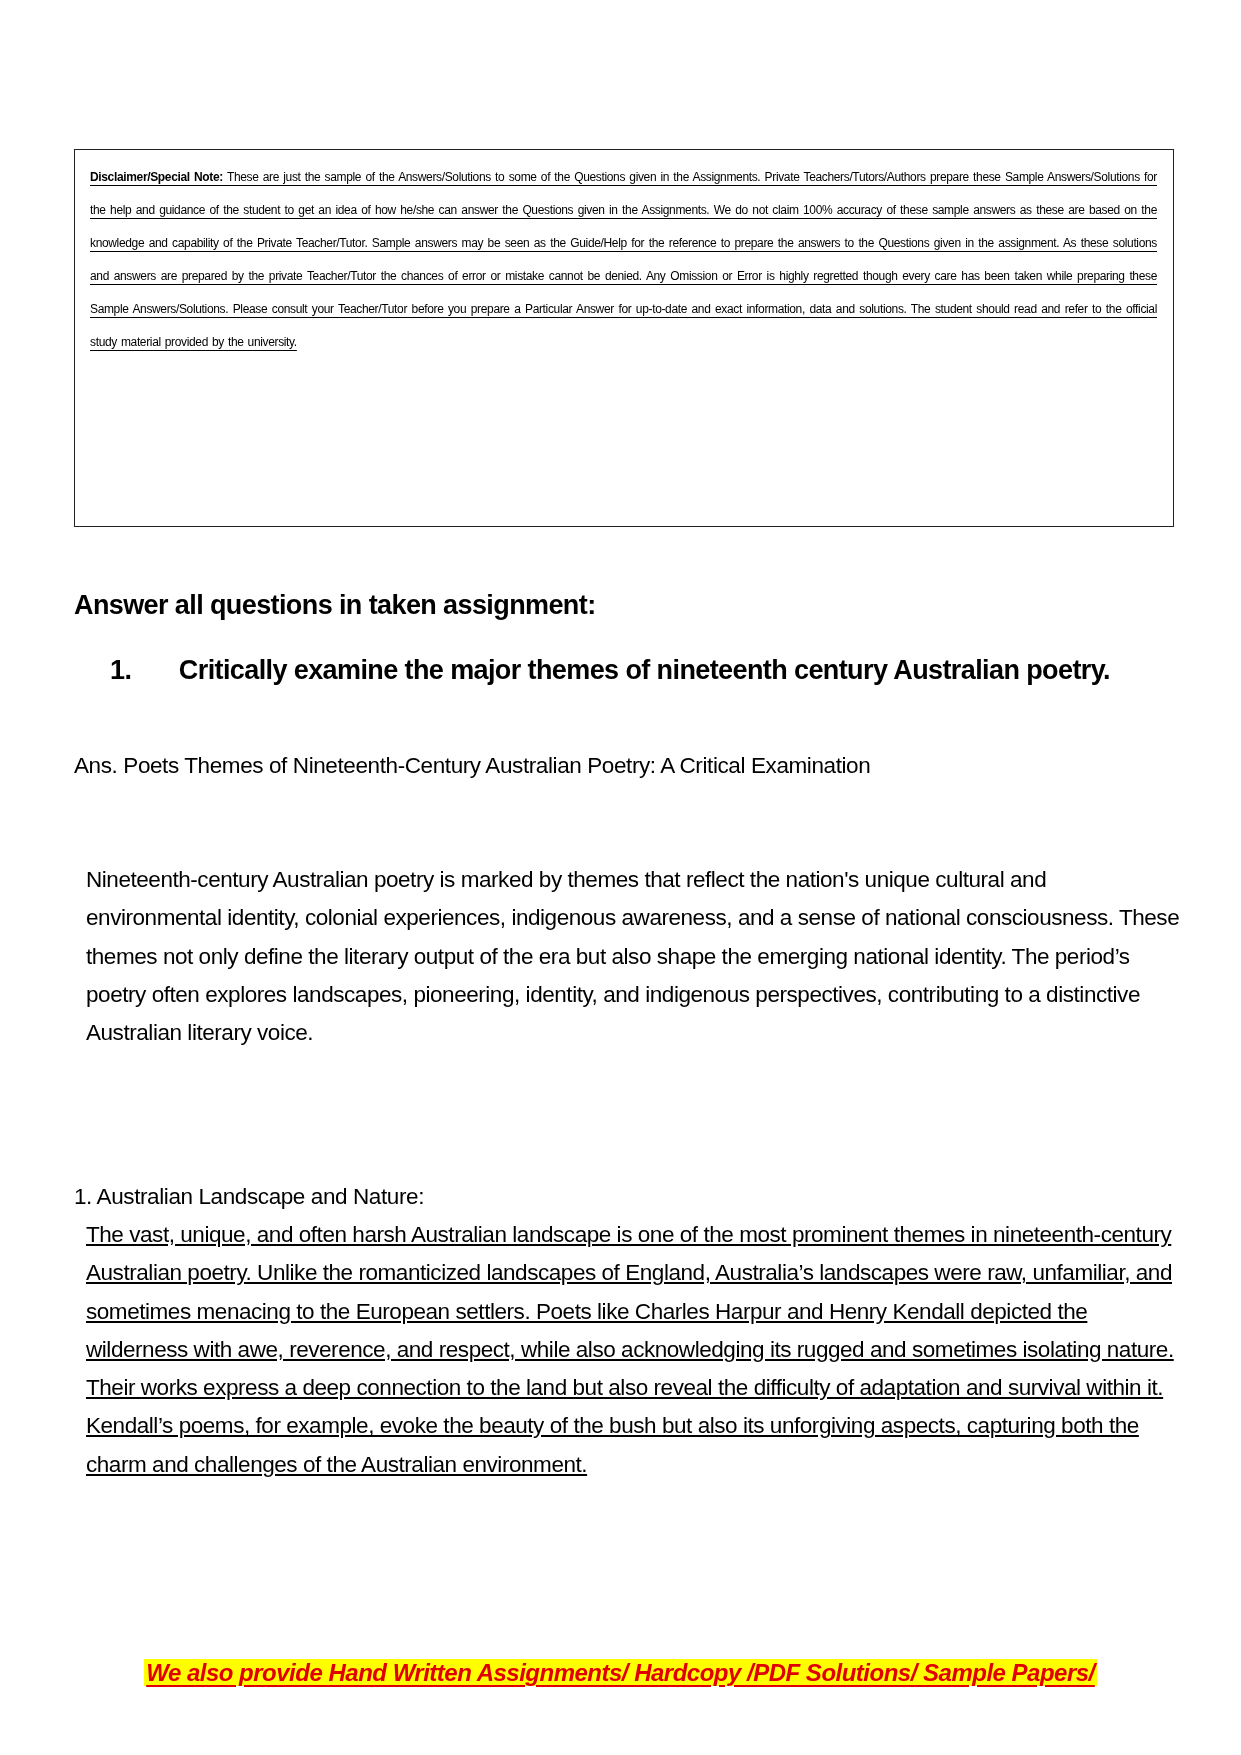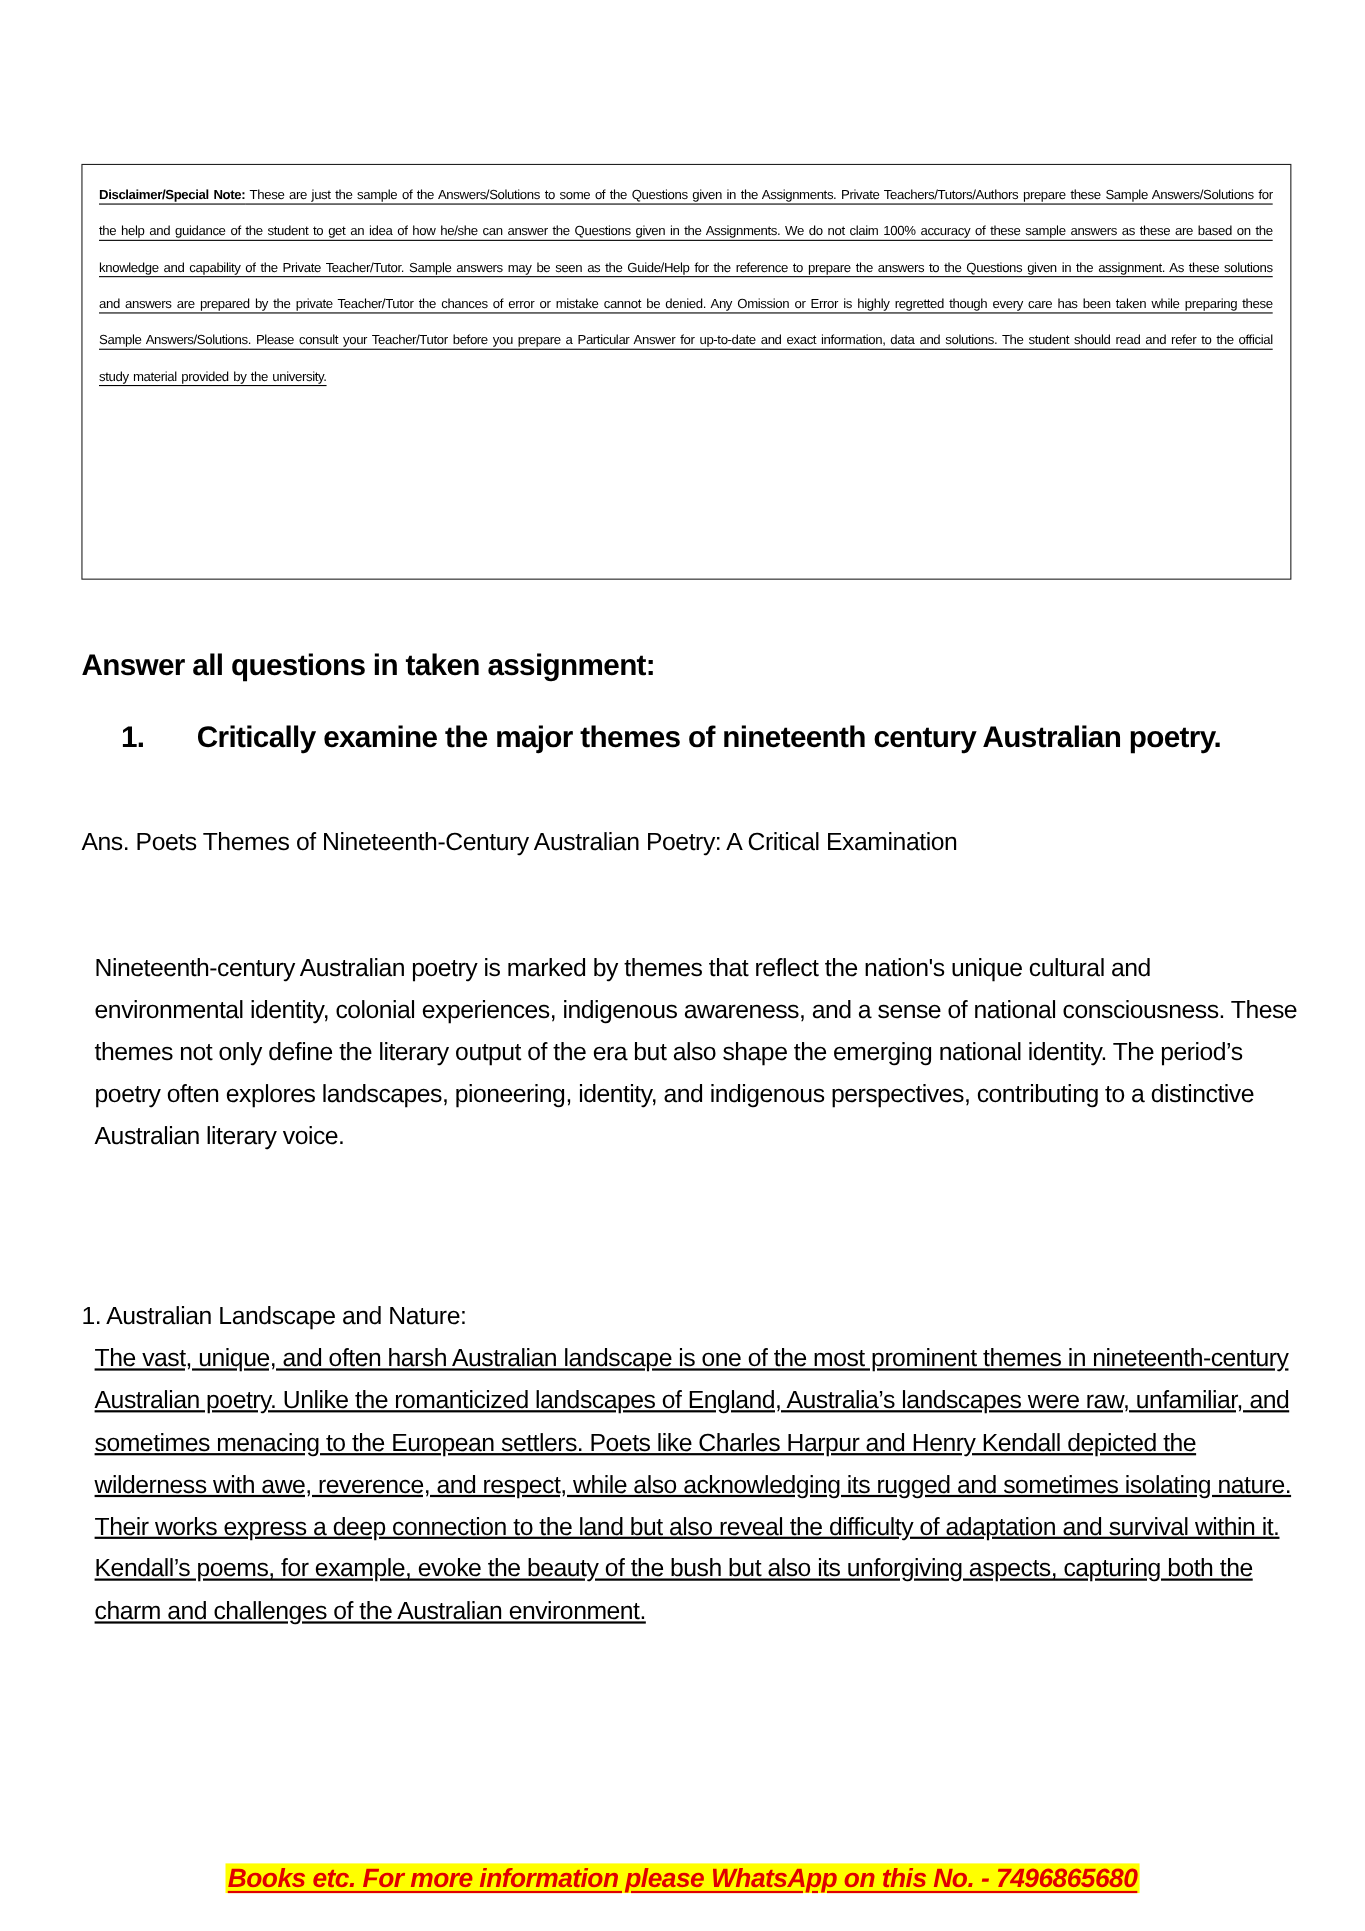--- a/index.html
+++ b/index.html
@@ -64,15 +64,14 @@
 
 <div class="answer-title">Ans. Poets Themes of Nineteenth-Century Australian Poetry: A Critical Examination</div>
 
 <div class="para p1">Nineteenth-century Australian poetry is marked by themes that reflect the nation's unique cultural and environmental identity, colonial experiences, indigenous awareness, and a sense of national consciousness. These themes not only define the literary output of the era but also shape the emerging national identity. The period’s poetry often explores landscapes, pioneering, identity, and indigenous perspectives, contributing to a distinctive Australian literary voice.</div>
 
 <div class="section-title">1. Australian Landscape and Nature:</div>
 
 <div class="para p2">The vast, unique, and often harsh Australian landscape is one of the most prominent themes in nineteenth-century Australian poetry. Unlike the romanticized landscapes of England, Australia’s landscapes were raw, unfamiliar, and sometimes menacing to the European settlers. Poets like Charles Harpur and Henry Kendall depicted the wilderness with awe, reverence, and respect, while also acknowledging its rugged and sometimes isolating nature. Their works express a deep connection to the land but also reveal the difficulty of adaptation and survival within it. Kendall’s poems, for example, evoke the beauty of the bush but also its unforgiving aspects, capturing both the charm and challenges of the Australian environment.</div>
 
 <div class="promo">
-  <br>
-  <span>Books etc. For more information please WhatsApp on this No. - 7496865680</span>
+  <span>We also provide Hand Written Assignments/ Hardcopy /PDF Solutions/ Sample Papers/</span><br>
 </div>
 
 </body></html>

